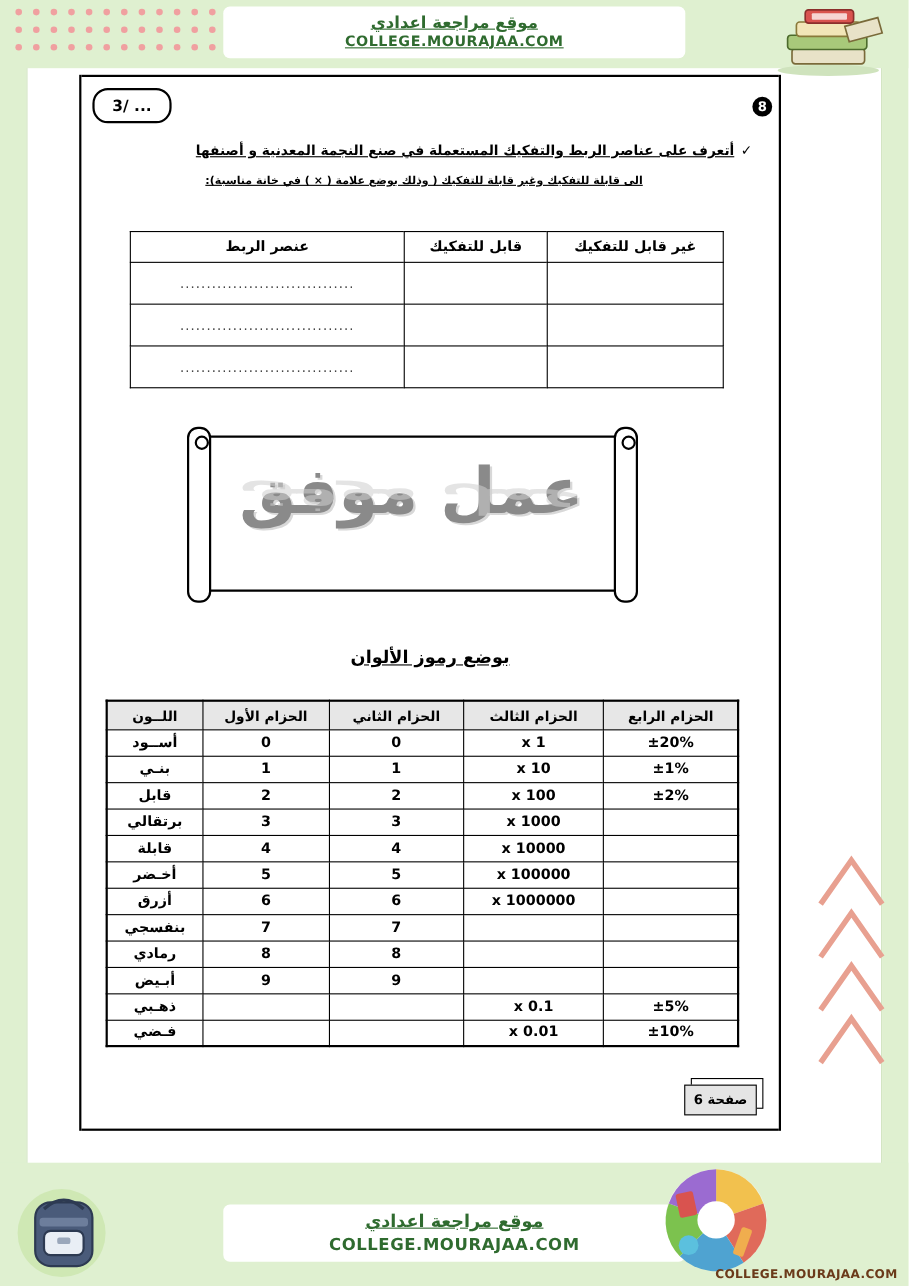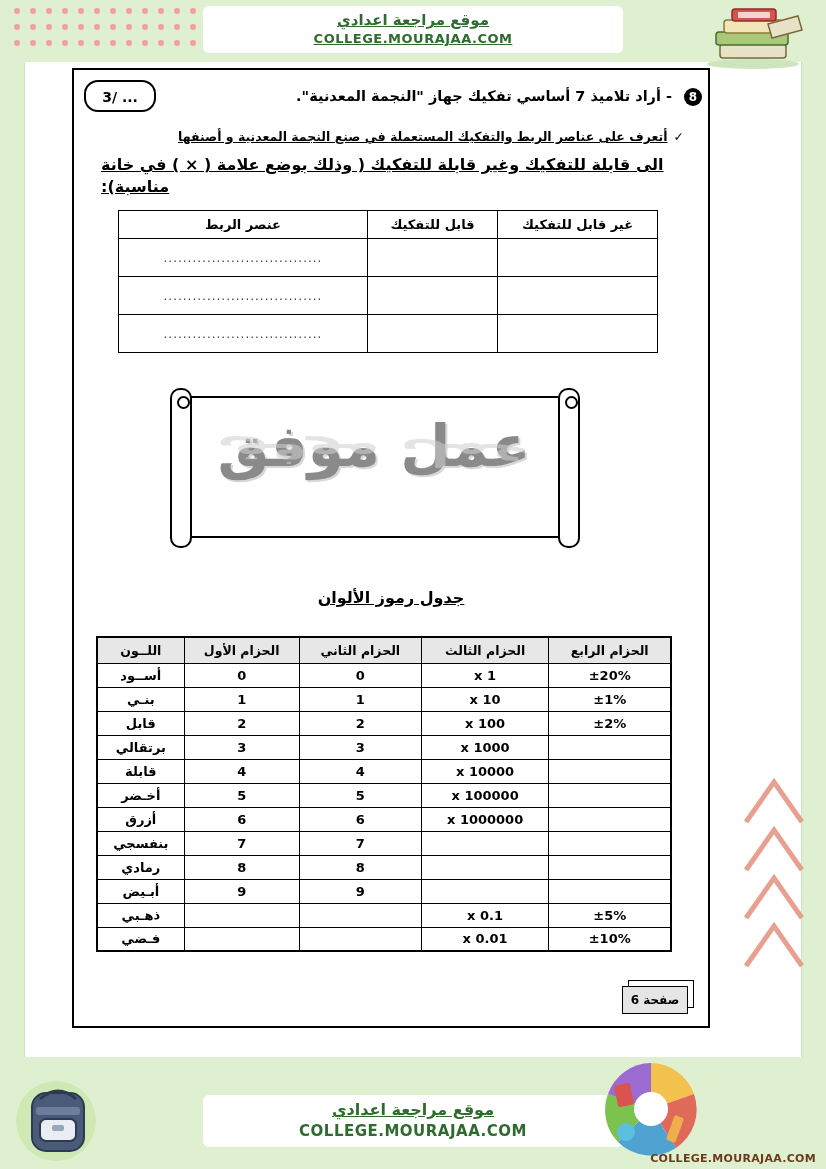--- a/index.html
+++ b/index.html
@@ -127,21 +127,21 @@
   .instr {
     position:absolute; right:24px; left:27px; top:58px;
   }
   .instr-line1 {
     font-size:12.5px; font-weight:bold; text-align:right; color:#000;
     line-height:22px;
   }
   .instr-line1 .chk { margin-left:6px; }
   .instr-line1 u, .instr-line2 u { text-decoration: underline; }
   .instr-line2 {
-    font-size:16px; font-weight:bold; text-align:left; color:#000;
+    font-size:10px; font-weight:bold; text-align:center; color:#000;
     line-height:22px; margin-top:6px; padding-right:14px;
   }
 
   
   .tbl1 {
     position:absolute; right:50px; top:142px;
     width:540px;
     border-collapse:collapse;
     direction:rtl;
   }
@@ -368,21 +368,20 @@
     <div class="footer-corner-url">COLLEGE.MOURAJAA.COM</div>
   </div>
 </div>
 
 <div class="sheet">
   <div class="sheet-top-line"></div>
   <div class="sheet-bottom-line"></div>
 
   <div class="ex-row">
     <div class="ex-badge">8</div>
-    <div class="ex-text">- أراد تلاميذ 7 أساسي تفكيك جهاز "النجمة المعدنية".</div>
     <div class="mark-box">3/ ...</div>
   </div>
 
   <div class="instr">
     <div class="instr-line1">
       <span class="chk">✓</span><u>أتعرف على عناصر الربط والتفكيك المستعملة في صنع النجمة المعدنية و أصنفها</u>
     </div>
     <div class="instr-line2">
       <u>الى قابلة للتفكيك وغير قابلة للتفكيك ( وذلك بوضع علامة ( × ) في خانة مناسبة):</u>
     </div>
@@ -416,21 +415,21 @@
   </table>
 
   <div class="scroll-wrap">
     <div class="scroll-body"></div>
     <div class="scroll-roll left"></div>
     <div class="scroll-roll right"></div>
     <div class="scroll-text">عمل موفق</div>
     <div class="scroll-text-reflect">عمل موفق</div>
   </div>
 
-  <div class="colors-title">جدول رموز الألوان</div>
+  <div class="colors-title">بوضع رموز الألوان</div>
 
   <div class="tbl2-wrap">
     <table class="tbl2">
       <thead>
         <tr>
           <th style="width:125px">الحزام الرابع</th>
           <th style="width:130px">الحزام الثالث</th>
           <th style="width:125px">الحزام الثاني</th>
           <th style="width:118px">الحزام الأول</th>
           <th style="width:78px">اللــون</th>

